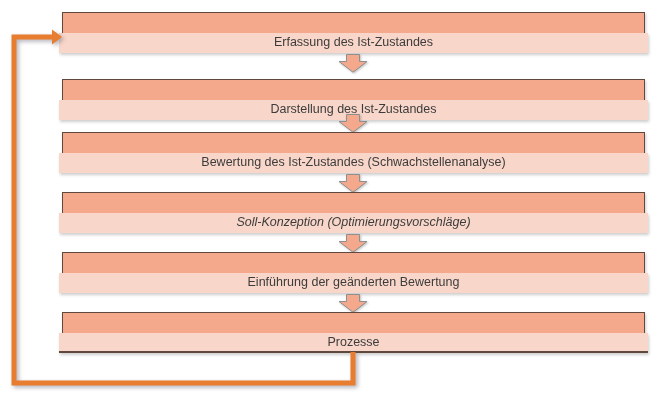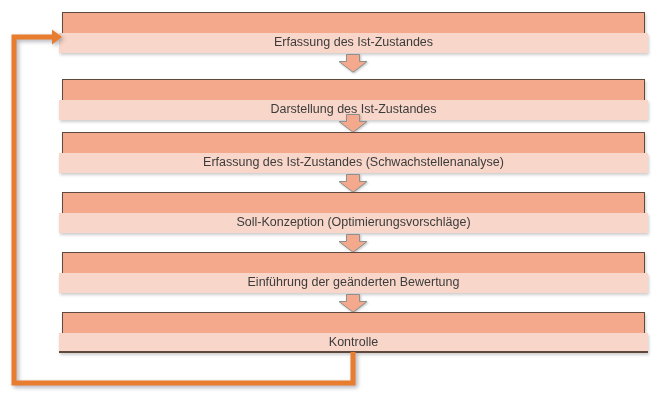--- a/index.html
+++ b/index.html
@@ -22,21 +22,21 @@
     overflow:hidden;
   }
   .step{
     position:absolute;
     left:59px;width:589px;height:41px;
     filter:drop-shadow(1px 2px 1.5px rgba(130,130,130,0.40));
   }
   .step-1{top:12px;}
   .step-2{top:79px;}
   .step-3{top:132px;}
-  .step-4{top:192px;}
+  .step-4{top:192px;font-style:italic;}
   .step-5{top:252px;}
   .step-6{top:312px;}
   .step-header{
     height:21px;
     margin:0 3px;
     background:var(--step-header-fill);
     border:1px solid var(--step-border);
     border-bottom:none;
   }
   .step-body{
@@ -102,21 +102,21 @@
     <div class="step-header"></div>
     <div class="step-body">Darstellung des Ist-Zustandes</div>
   </div>
 
   <svg class="down-arrow arrow-2" viewBox="0 0 30 19">
     <path d="M8.5,0.5 H21.5 V7.5 H29 L15,18.2 L1,7.5 H8.5 Z"></path>
   </svg>
 
   <div class="step step-3">
     <div class="step-header"></div>
-    <div class="step-body">Erfassung des Ist-Zustandes (Schwachstellenanalyse)</div>
+    <div class="step-body">Bewertung des Ist-Zustandes (Schwachstellenanalyse)</div>
   </div>
 
   <svg class="down-arrow arrow-3" viewBox="0 0 30 19">
     <path d="M8.5,0.5 H21.5 V7.5 H29 L15,18.2 L1,7.5 H8.5 Z"></path>
   </svg>
 
   <div class="step step-4">
     <div class="step-header"></div>
     <div class="step-body">Soll-Konzeption (Optimierungsvorschläge)</div>
   </div>
@@ -129,21 +129,21 @@
     <div class="step-header"></div>
     <div class="step-body">Einführung der geänderten Bewertung</div>
   </div>
 
   <svg class="down-arrow arrow-5" viewBox="0 0 30 19">
     <path d="M8.5,0.5 H21.5 V7.5 H29 L15,18.2 L1,7.5 H8.5 Z"></path>
   </svg>
 
   <div class="step step-6">
     <div class="step-header"></div>
-    <div class="step-body">Kontrolle</div>
+    <div class="step-body">Prozesse</div>
   </div>
 
   <svg class="loop-svg" viewBox="0 0 662 404">
     <polyline points="353,352 353,383 14,383 14,37 52,37"></polyline>
     <polygon points="52,29.5 52,44.5 62,37"></polygon>
   </svg>
 
 </div>
 
 </body></html>

